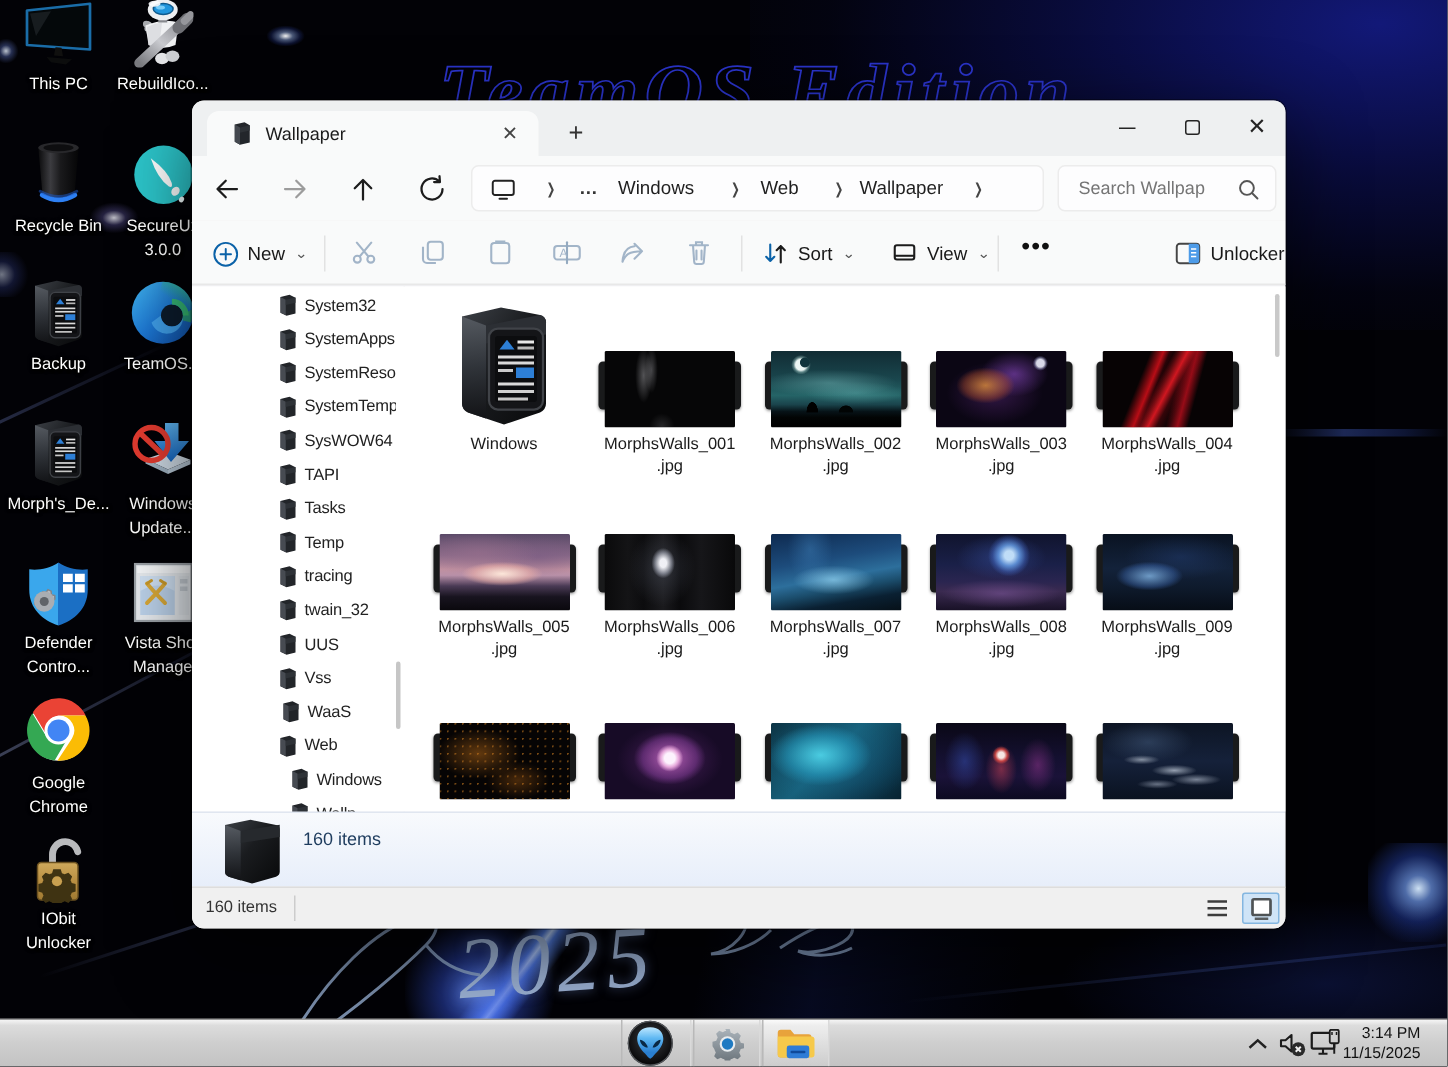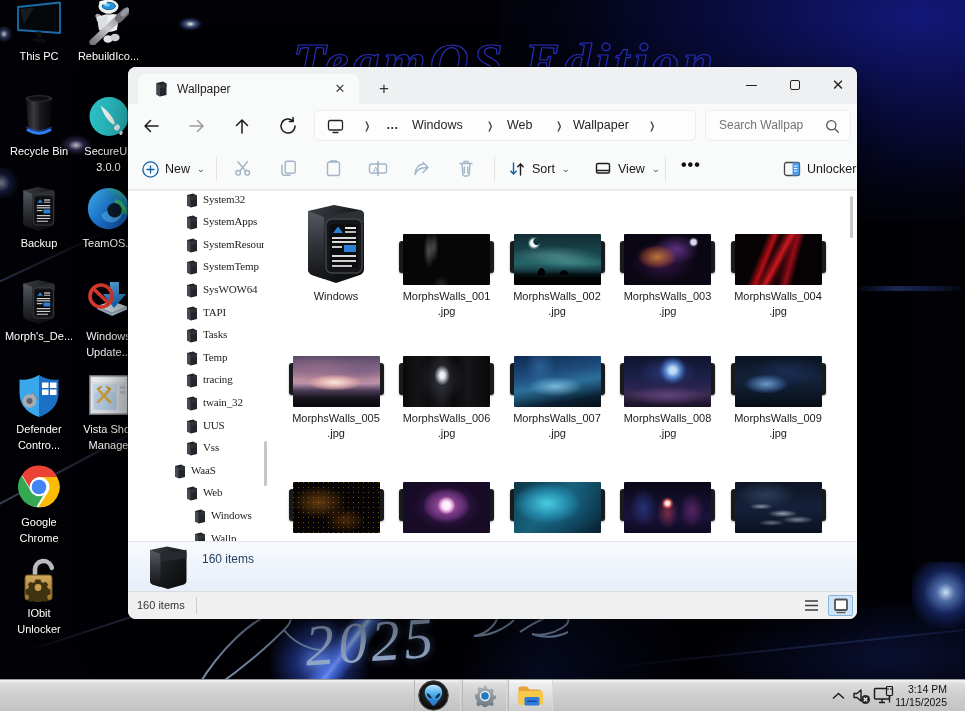--- a/index.html
+++ b/index.html
@@ -72,21 +72,21 @@
 .crumb { position:absolute; top:7px; font-size:12.5px; color:#1f1f1f; }
 .chev { position:absolute; top:9px; font-size:10px; color:#454545; transform:scaleX(.7); }
 
 .cbtn { position:absolute; top:6px; height:32px; display:flex; align-items:center; gap:6px; font-size:12.5px; color:#191919; }
 .csep { position:absolute; top:10px; width:1px; height:24px; background:#e2e2e2; }
 .cgly { opacity:.95; }
 .cdown { font-size:9px; color:#555; transform:scaleX(1.15); margin-left:1px; }
 
 
 #side { position:absolute; left:0; top:0; width:141px; height:100%; background:#fff; }
-.srow { position:absolute; height:22px; display:flex; gap:5px; font-size:11px; letter-spacing:-.15px; color:#222;font-family:Liberation Serif, serif; }
+.srow { position:absolute; height:22px; display:flex; align-items:center; gap:5px; font-size:11px; letter-spacing:-.15px; color:#222; }
 .srow svg { flex:none; }
 #sscroll { position:absolute; left:136px; top:250px; width:3px; height:45px; background:#c6c6c6; border-radius:2px; }
 #grid { position:absolute; left:142px; top:0; width:587px; height:100%; background:#fff; }
 #gscroll { position:absolute; left:722px; top:5px; width:3px; height:42px; background:#c9c9c9; border-radius:2px; }
 .thumb { position:absolute; width:87px; height:51px; }
 .thumb .back { position:absolute; left:-4px; right:-4px; top:7px; height:32px; background:#191a1b; border-radius:3px; box-shadow:0 1px 2px rgba(0,0,0,.4); }
 .thumb .im { position:absolute; left:0; top:0; width:87px; height:51px; border-radius:1px; overflow:hidden; }
 .glabel { position:absolute; width:110px; text-align:center; font-size:11px; line-height:14.5px; color:#1b1b1b; }
 
 
@@ -660,21 +660,21 @@
             <span>UUS</span>
           </div>
         <div class="srow" style="left:58px;top:250.1px;width:78px;overflow:hidden;white-space:nowrap">
             <svg width="12" height="15" viewBox="0 0 12 15">
               <path d="M1 2 L7 0.5 L11 2.5 L11 13 L5 14.5 L1 12.5 Z" fill="#222529"></path>
               <path d="M1 2 L4.5 3.8 L4.5 14 L1 12.5 Z" fill="#474b52"></path>
               <path d="M4.5 3.8 L11 2.3 L11 5.8 L4.5 7.3 Z" fill="#2e3237"></path>
             </svg>
             <span>Vss</span>
           </div>
-        <div class="srow" style="left:46px;top:272.7px;width:78px;overflow:hidden;white-space:nowrap">
+        <div class="srow" style="left:60px;top:272.7px;width:78px;overflow:hidden;white-space:nowrap">
             <svg width="12" height="15" viewBox="0 0 12 15">
               <path d="M1 2 L7 0.5 L11 2.5 L11 13 L5 14.5 L1 12.5 Z" fill="#222529"></path>
               <path d="M1 2 L4.5 3.8 L4.5 14 L1 12.5 Z" fill="#474b52"></path>
               <path d="M4.5 3.8 L11 2.3 L11 5.8 L4.5 7.3 Z" fill="#2e3237"></path>
             </svg>
             <span>WaaS</span>
           </div>
         <div class="srow" style="left:58px;top:295.3px;width:78px;overflow:hidden;white-space:nowrap">
             <svg width="12" height="15" viewBox="0 0 12 15">
               <path d="M1 2 L7 0.5 L11 2.5 L11 13 L5 14.5 L1 12.5 Z" fill="#222529"></path>

